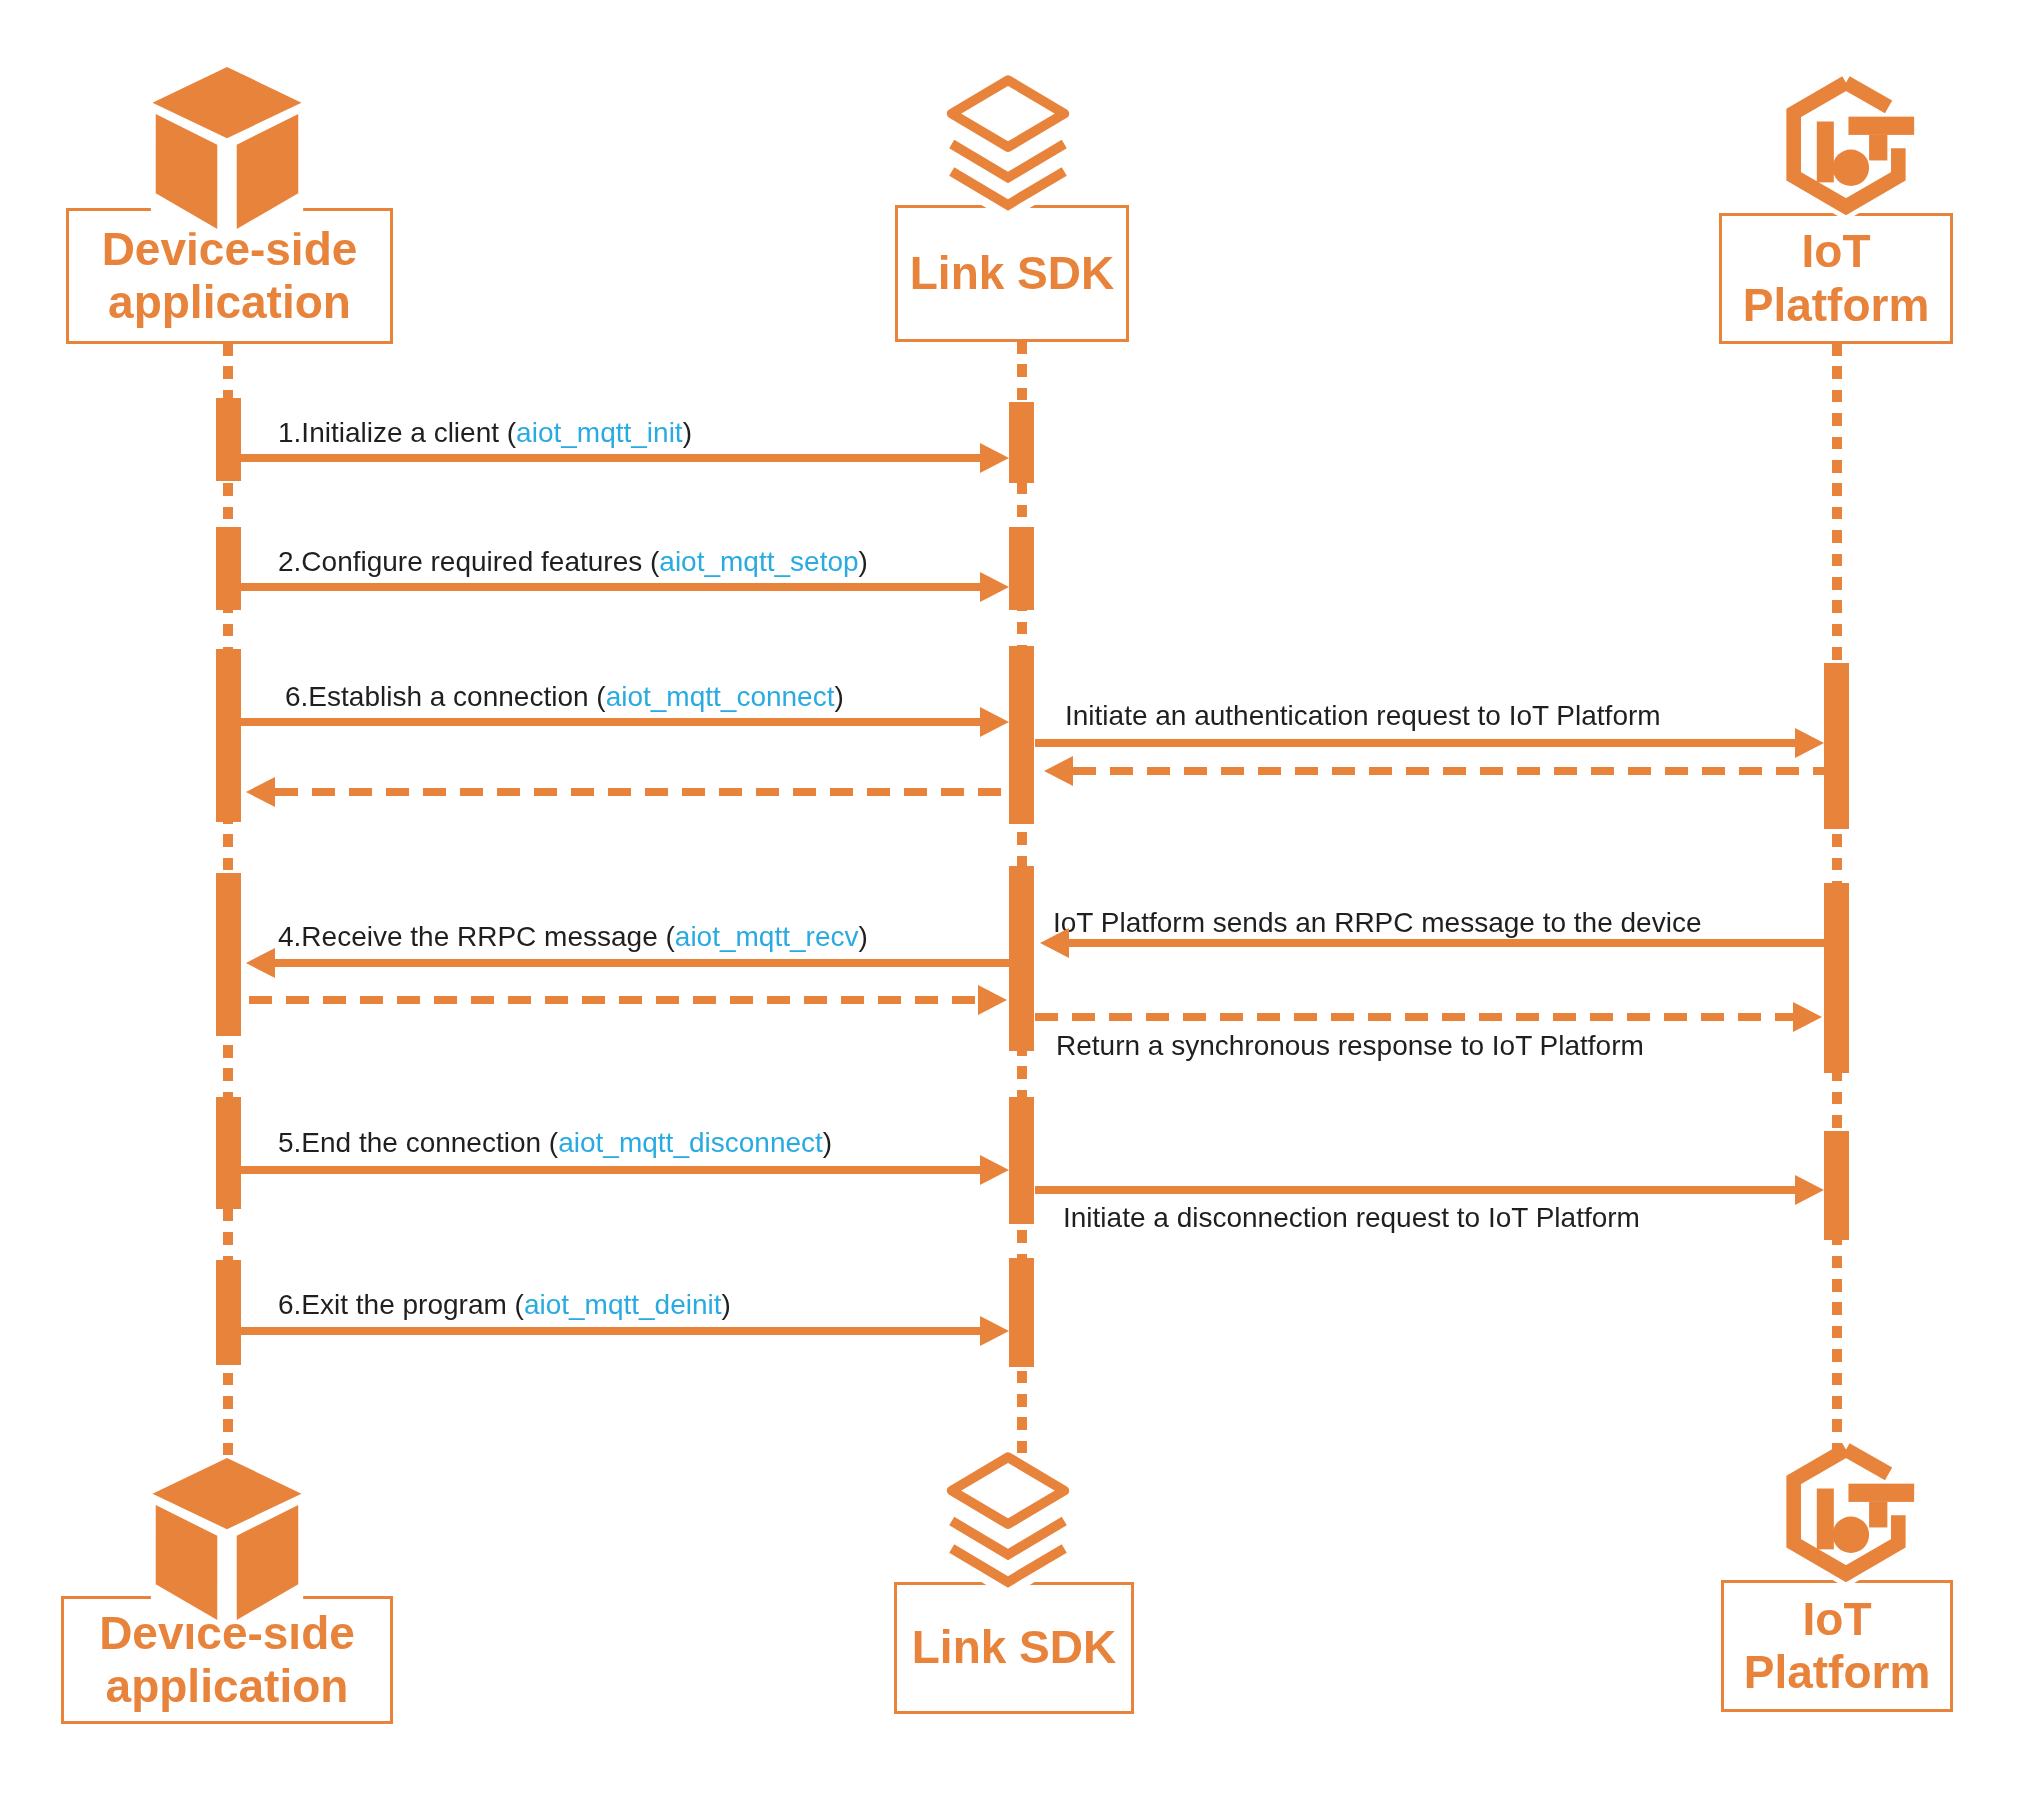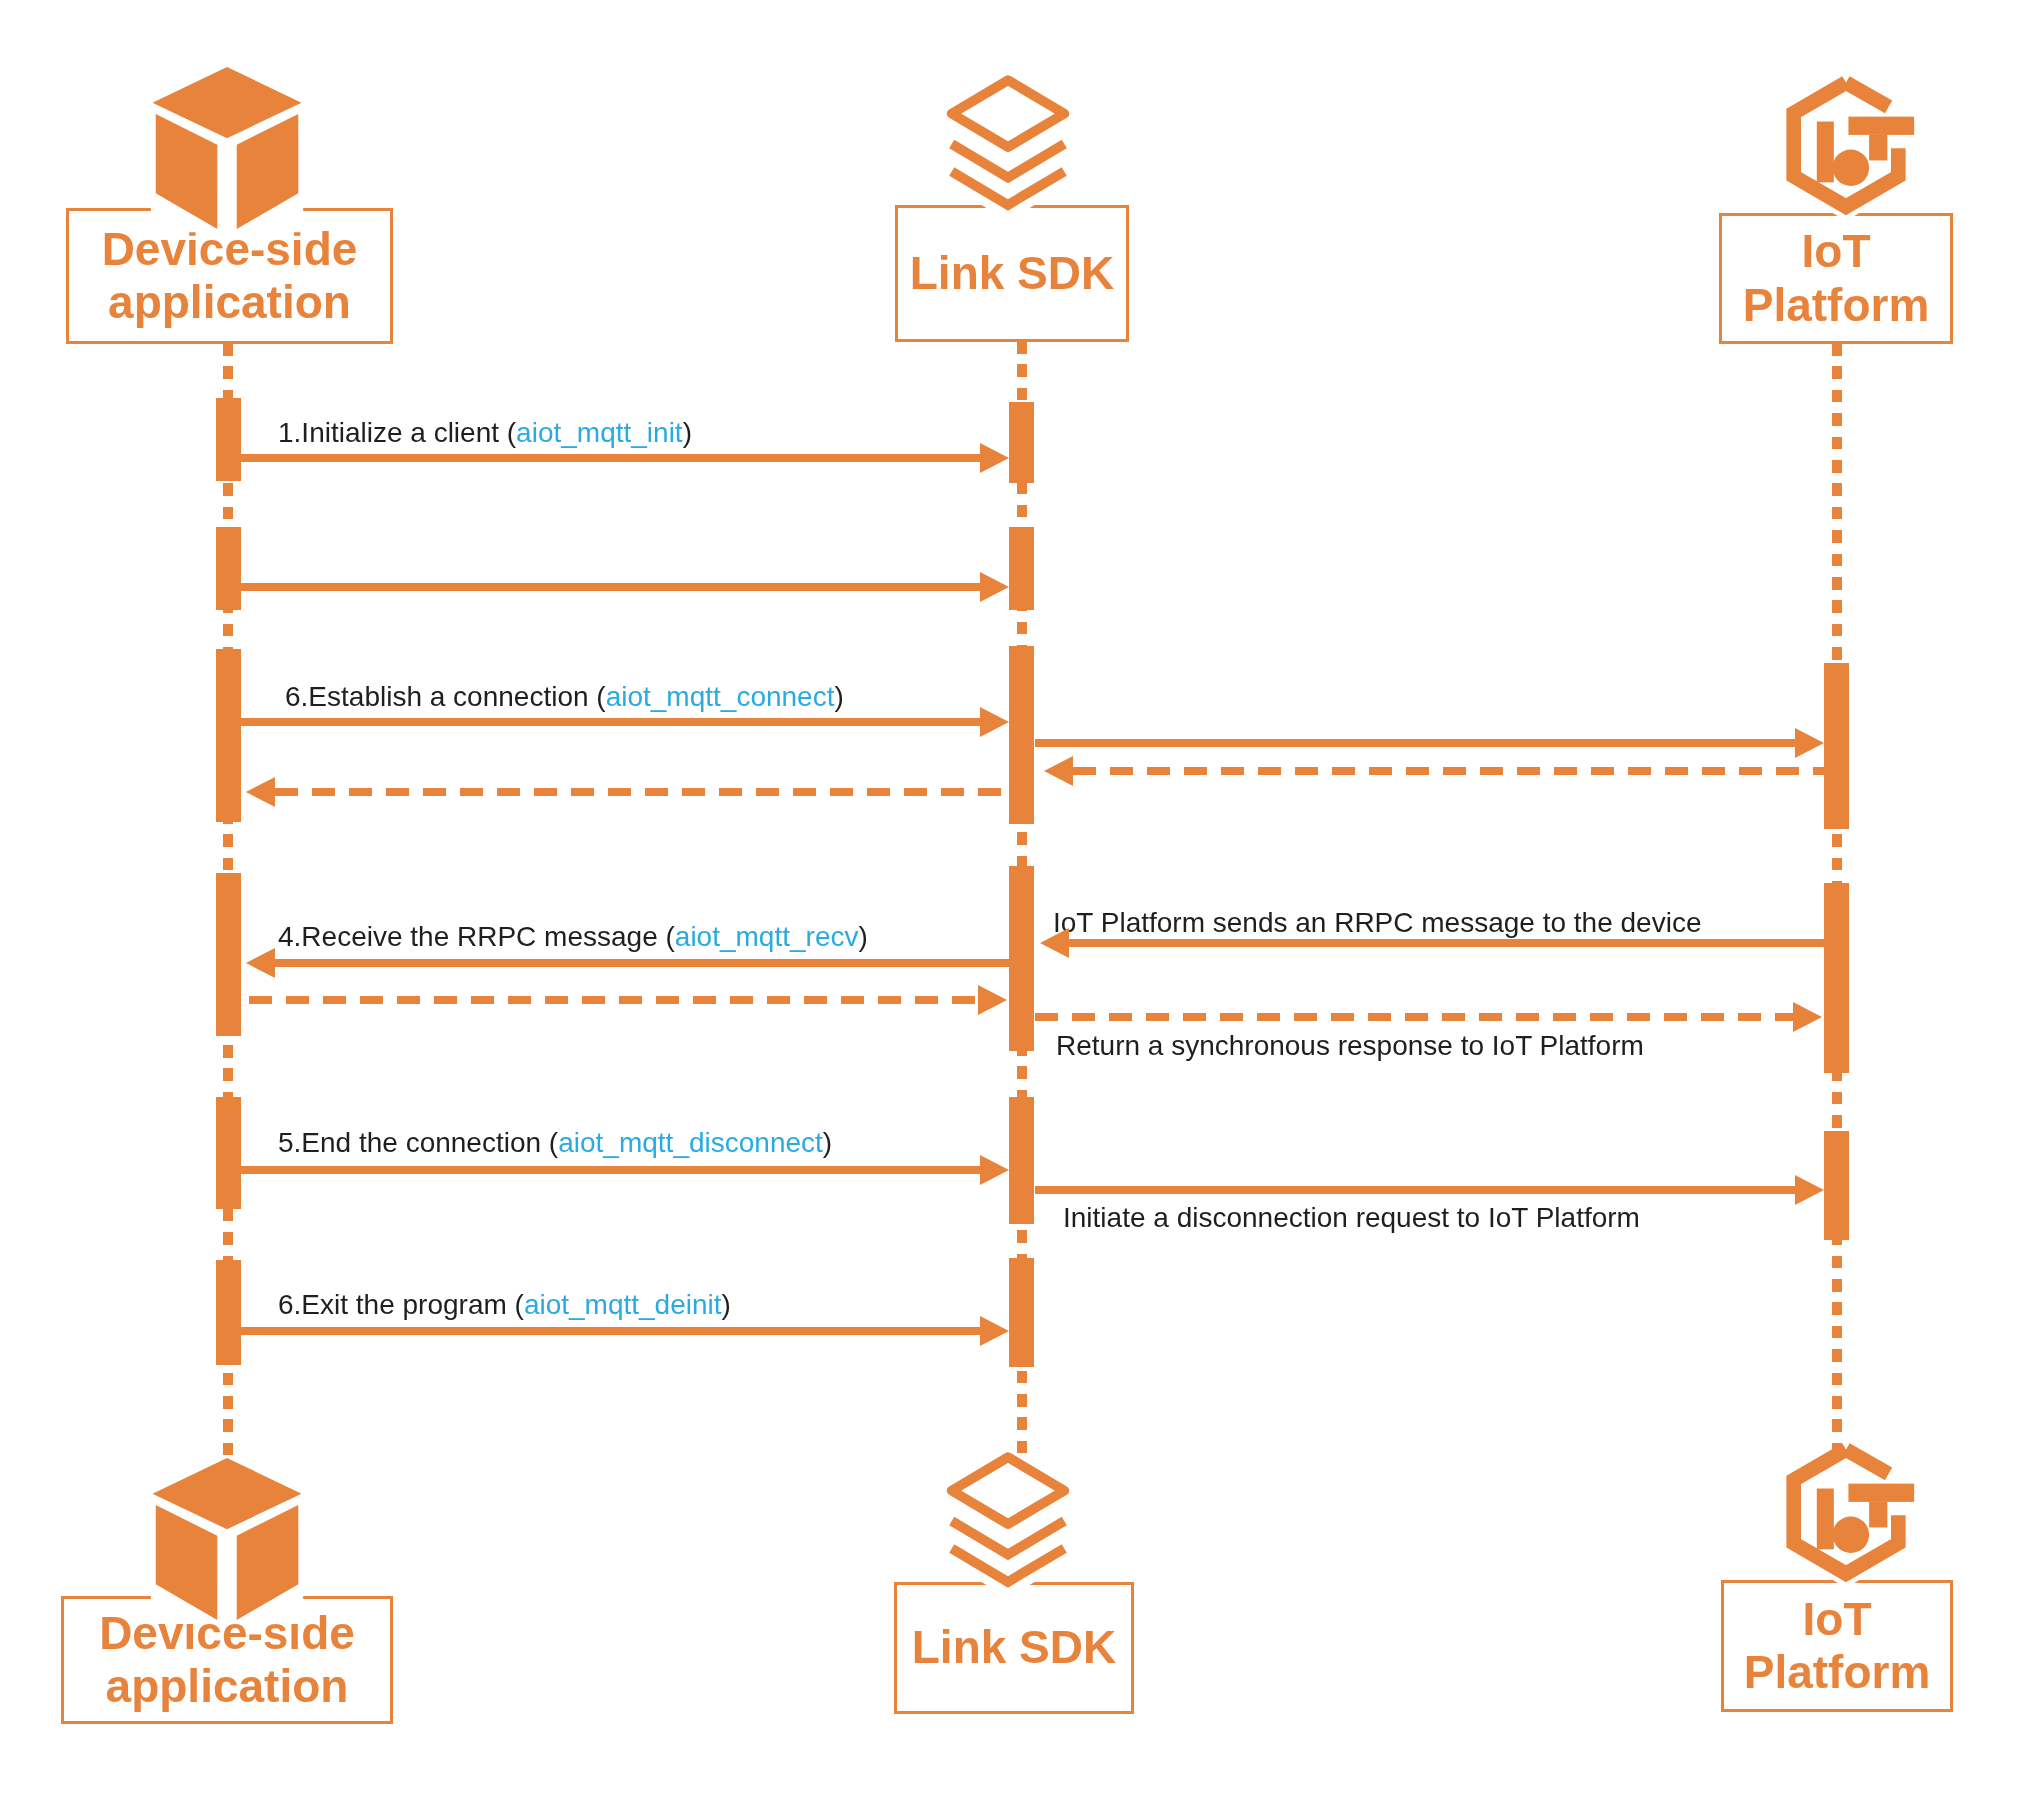--- a/index.html
+++ b/index.html
@@ -89,25 +89,27 @@
   <div class="bar" style="left:1009px;top:1097px;height:127px;"></div>
   <div class="bar" style="left:1009px;top:1258px;height:109px;"></div>
 
   <div class="bar" style="left:1824px;top:663px;height:166px;"></div>
   <div class="bar" style="left:1824px;top:883px;height:190px;"></div>
   <div class="bar" style="left:1824px;top:1131px;height:109px;"></div>
 
   <div class="msg" style="left:278px;top:417px;"><span>1.Initialize a client (</span><span class="lnk">aiot_mqtt_init</span><span>)</span></div>
   <div class="shaft head-r" style="left:241px;top:454px;width:739px;"></div>
 
+  <div class="msg" style="left:278px;top:546px;"><span>2.Configure required features (</span><span class="lnk">aiot_mqtt_setop</span><span>)</span></div>
   <div class="shaft head-r" style="left:241px;top:583px;width:739px;"></div>
 
   <div class="msg" style="left:285px;top:681px;"><span>6.Establish a connection (</span><span class="lnk">aiot_mqtt_connect</span><span>)</span></div>
   <div class="shaft head-r" style="left:241px;top:718px;width:739px;"></div>
 
+  <div class="msg" style="left:1065px;top:700px;">Initiate an authentication request to IoT Platform</div>
   <div class="shaft head-r" style="left:1035px;top:739px;width:760px;"></div>
   <div class="shaft dash head-l" style="left:1073px;top:767px;width:751px;"></div>
   <div class="shaft dash head-l" style="left:275px;top:788px;width:734px;"></div>
 
   <div class="msg" style="left:1053px;top:899px;margin-top:8px;">IoT Platform sends an RRPC message to the device</div>
   <div class="shaft head-l" style="left:1069px;top:939px;width:755px;"></div>
 
   <div class="msg" style="left:278px;top:921px;"><span>4.Receive the RRPC message (</span><span class="lnk">aiot_mqtt_recv</span><span>)</span></div>
   <div class="shaft head-l" style="left:275px;top:959px;width:734px;"></div>
 

